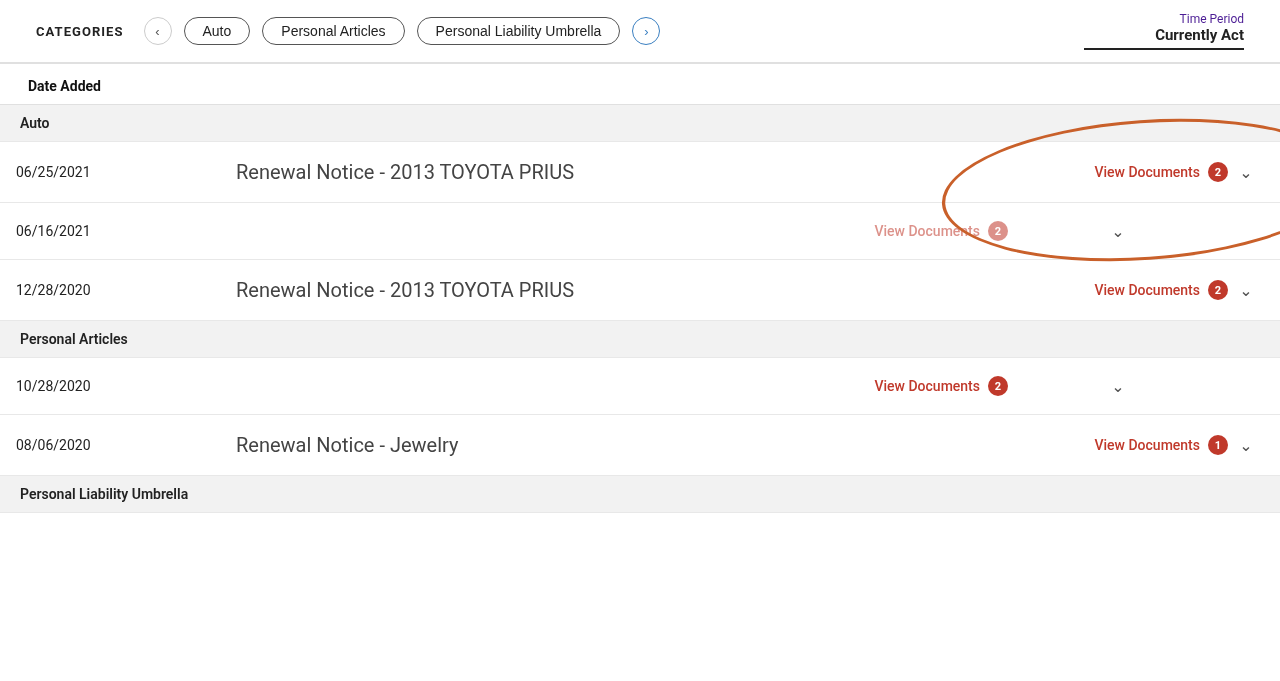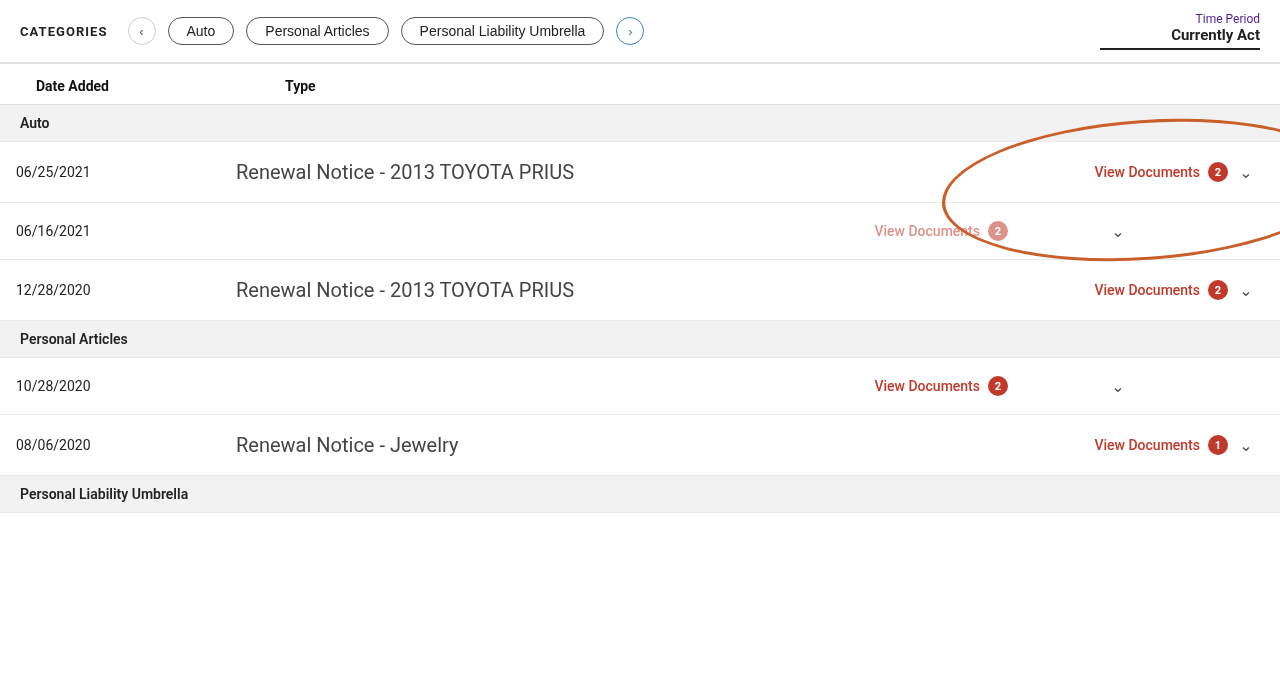--- a/index.html
+++ b/index.html
@@ -7,21 +7,21 @@
       font-family: -apple-system, BlinkMacSystemFont, 'Segoe UI', Roboto, sans-serif;
       background: #fff;
       color: #222;
       font-size: 14px;
     }
 
     
     .header-bar {
       display: flex;
       align-items: center;
-      padding: 12px 20px;
+      padding: 12px 36px;
       border-bottom: 1px solid #e0e0e0;
       gap: 12px;
       position: relative;
     }
 
     .categories-label {
       font-size: 13px;
       font-weight: 700;
       letter-spacing: 0.08em;
       color: #222;
@@ -81,23 +81,22 @@
     .separator {
       height: 1px;
       background: #e0e0e0;
       margin: 0;
     }
 
     
     .table-header {
       display: grid;
       grid-template-columns: 220px 1fr 220px 36px;
-      padding: 14px 20px 10px 36px;
+      padding: 14px 20px 10px 28px;
       border-bottom: 1px solid #e0e0e0;
-      gap: 29px;
     }
 
     .col-header {
       font-size: 14px;
       font-weight: 700;
       color: #111;
     }
 
     
     .section-row {
@@ -210,21 +209,20 @@
     <div class="time-period-value">Currently Act</div>
   </div>
 </div>
 
 <div class="separator"></div>
 
 <div class="table-container">
 
   <div class="table-header">
     <div class="col-header">Date Added</div>
-    <div class="col-header">Type</div>
     <div></div>
     <div></div>
   </div>
 
   <div class="section-row">
     <div class="section-title">Auto</div>
     <div></div>
       <div></div>
       <div></div>
   </div>

